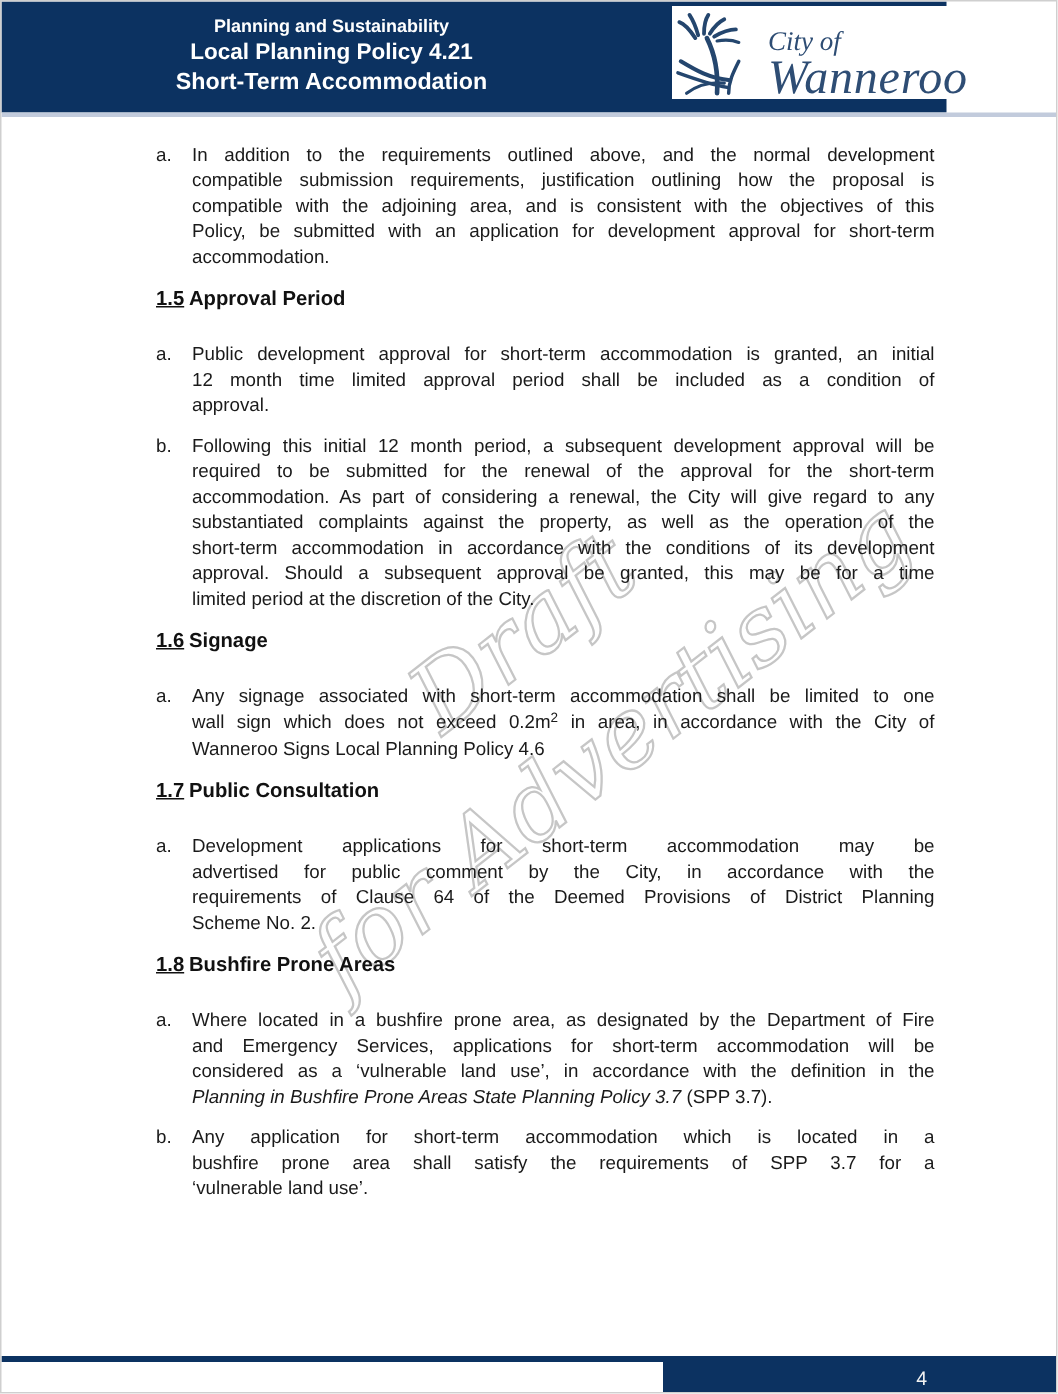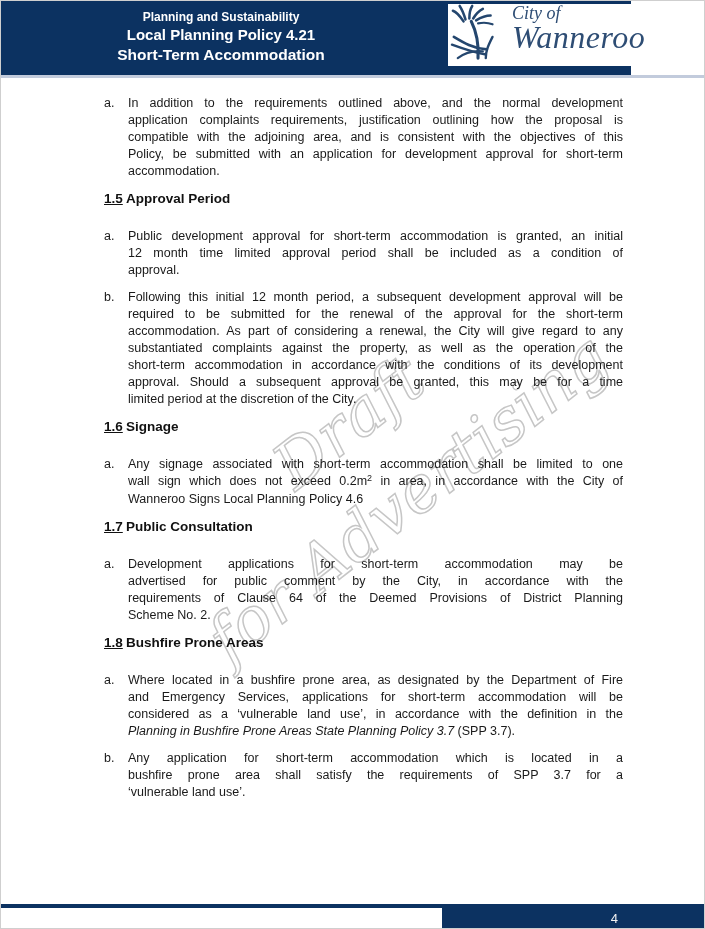--- a/index.html
+++ b/index.html
@@ -29,21 +29,21 @@
     position: absolute; left: 0; top: 8px; width: 440px;
     text-align: center; color: #ffffff;
   }
   .header-dept   { font-size: 12px; font-weight: bold; line-height: 16px; }
   .header-policy { font-size: 15px; font-weight: bold; line-height: 20px; }
   .header-title  { font-size: 15.5px; font-weight: bold; line-height: 20px; }
   .logo-box {
     position: absolute; left: 447px; top: 3px;
     width: 253px; height: 62px;
     background: #ffffff;
-    display: flex; align-items: flex-start;
+    display: flex; align-items: flex-end;
   }
   .logo-icon { width: 58px; height: 58px; margin-left: 2px; flex: none; }
   .logo-text { margin-left: 4px; color: #2e4d74; }
   .logo-city { font-family: "Liberation Serif", serif; font-style: italic; font-size: 18px; line-height: 19px; }
   .logo-wanneroo { font-family: "Liberation Serif", serif; font-size: 32px; line-height: 29px; letter-spacing: 0.5px; font-style: italic; }
   
   .watermark {
     position: absolute; left: 36px; top: 360px;
     width: 700px; height: 220px;
     transform: rotate(-38deg);
@@ -130,21 +130,21 @@
   <div class="watermark">
     <div>Draft</div>
     <div>for Advertising</div>
   </div>
 
   <div class="doc-body" id="doc-body">
       <div class="list-item">
         <span class="item-marker">a.</span>
         <div class="item-text">
           <div class="line"><span class="pt-n">In addition to the requirements outlined above, and the normal development</span></div>
-          <div class="line"><span class="pt-n">application complaints requirements, justification outlining how the proposal is</span></div>
+          <div class="line"><span class="pt-n">compatible submission requirements, justification outlining how the proposal is</span></div>
           <div class="line"><span class="pt-n">compatible with the adjoining area, and is consistent with the objectives of this</span></div>
           <div class="line"><span class="pt-n">Policy, be submitted with an application for development approval for short-term</span></div>
           <div class="line last"><span class="pt-n">accommodation.</span></div>
         </div>
       </div>
       <div class="heading"><span class="h-num">1.5</span><span>Approval Period</span></div>
       <div class="list-item">
         <span class="item-marker">a.</span>
         <div class="item-text">
           <div class="line"><span class="pt-n">Public development approval for short-term accommodation is granted, an initial</span></div>

